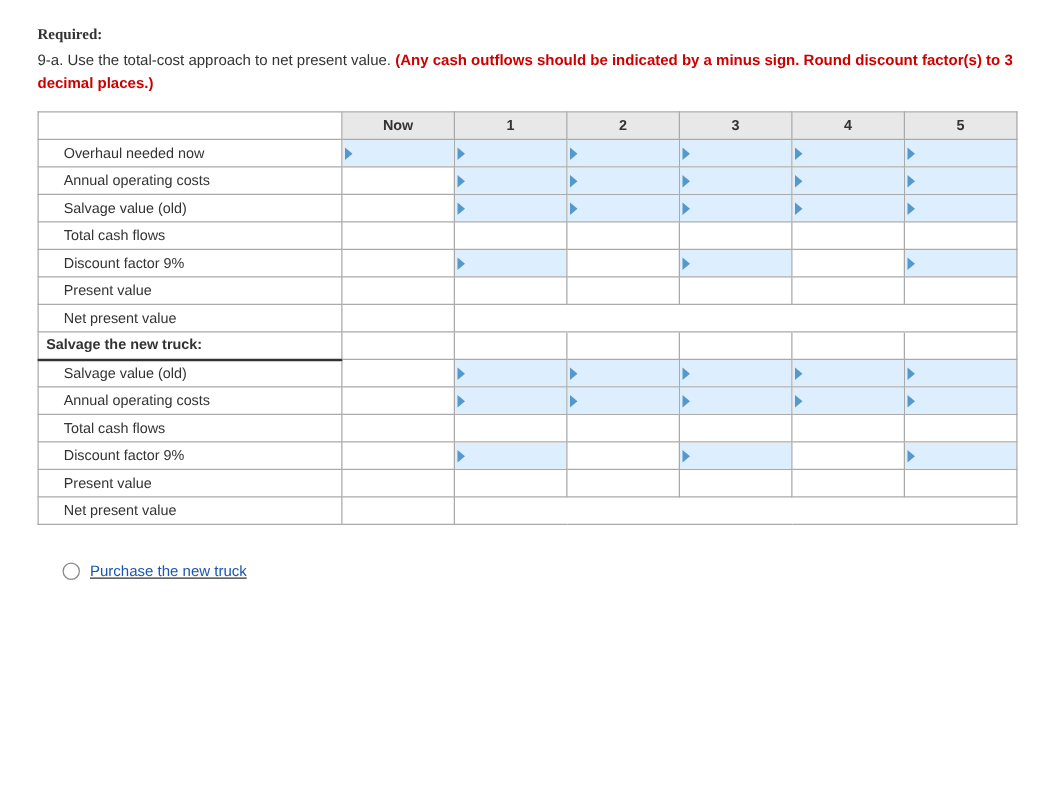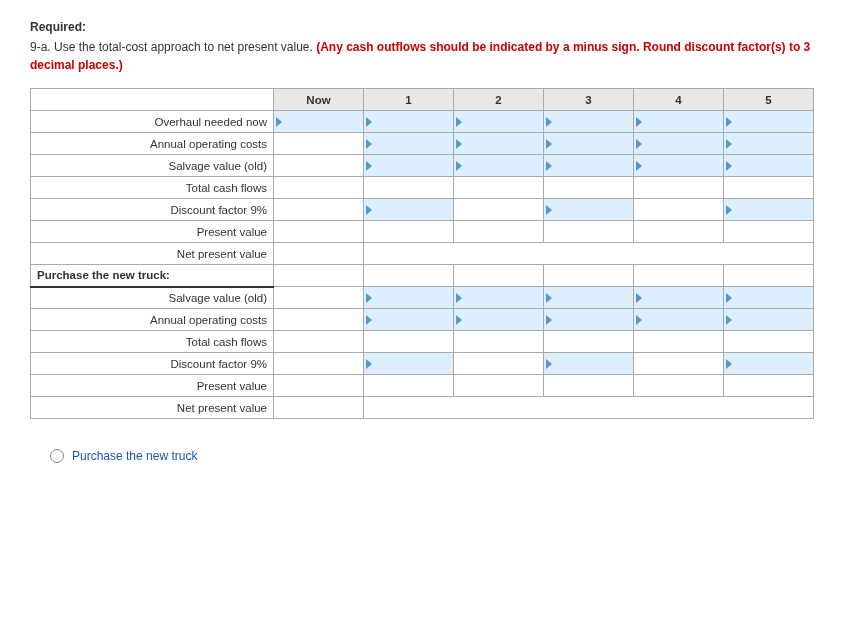--- a/index.html
+++ b/index.html
@@ -8,20 +8,21 @@
       font-size: 12px;
       background: #fff;
       color: #333;
       padding: 20px 30px;
       width: 844px;
       min-height: 641px;
     }
     .required-label {
       font-weight: bold;
       margin-bottom: 4px;
+      font-family: Liberation Serif, serif;
     }
     .instruction {
       margin-bottom: 14px;
       line-height: 1.5;
     }
     .instruction .highlight {
       color: #c00;
       font-weight: bold;
     }
     table {
@@ -91,34 +92,35 @@
       font-weight: bold;
       font-size: 12px;
       margin-bottom: 10px;
     }
     .radio-option {
       display: flex;
       align-items: center;
       gap: 8px;
       margin-bottom: 6px;
       margin-left: 20px;
+      text-decoration: underline;
     }
     .radio-circle {
       width: 14px;
       height: 14px;
       border-radius: 50%;
       border: 1px solid #888;
       background: #fff;
       flex-shrink: 0;
     }
     .radio-label {
       color: #1a56b0;
       font-size: 12px;
     }
-    .indent-1 { padding-left: 20px; text-align: right; }
+    .indent-1 { padding-left: 20px; }
   </style>
 </head>
 <body>
 
 <div class="required-label">Required:</div>
 <div class="instruction">
   <span>9-a.  Use the total-cost approach to net present value.</span>
   <span class="highlight">(Any cash outflows should be indicated by a minus sign. Round discount factor(s) to 3 decimal places.)</span>
 </div>
 
@@ -201,21 +203,21 @@
       <td class="label-col indent-1">Net present value</td>
       <td class="input-cell no-input"></td>
       <td class="input-cell no-input" style="border-right:none;"></td>
       <td class="input-cell no-input" style="border-left:none;border-right:none;"></td>
       <td class="input-cell no-input" style="border-left:none;border-right:none;"></td>
       <td class="input-cell no-input" style="border-left:none;border-right:none;"></td>
       <td class="input-cell no-input" style="border-left:none;"></td>
     </tr>
 
     <tr>
-      <td class="label-col section-header">Purchase the new truck:</td>
+      <td class="label-col section-header">Salvage the new truck:</td>
       <td class="input-cell no-input"></td>
       <td class="input-cell no-input"></td>
       <td class="input-cell no-input"></td>
       <td class="input-cell no-input"></td>
       <td class="input-cell no-input"></td>
       <td class="input-cell no-input"></td>
     </tr>
 
 
     <tr>

